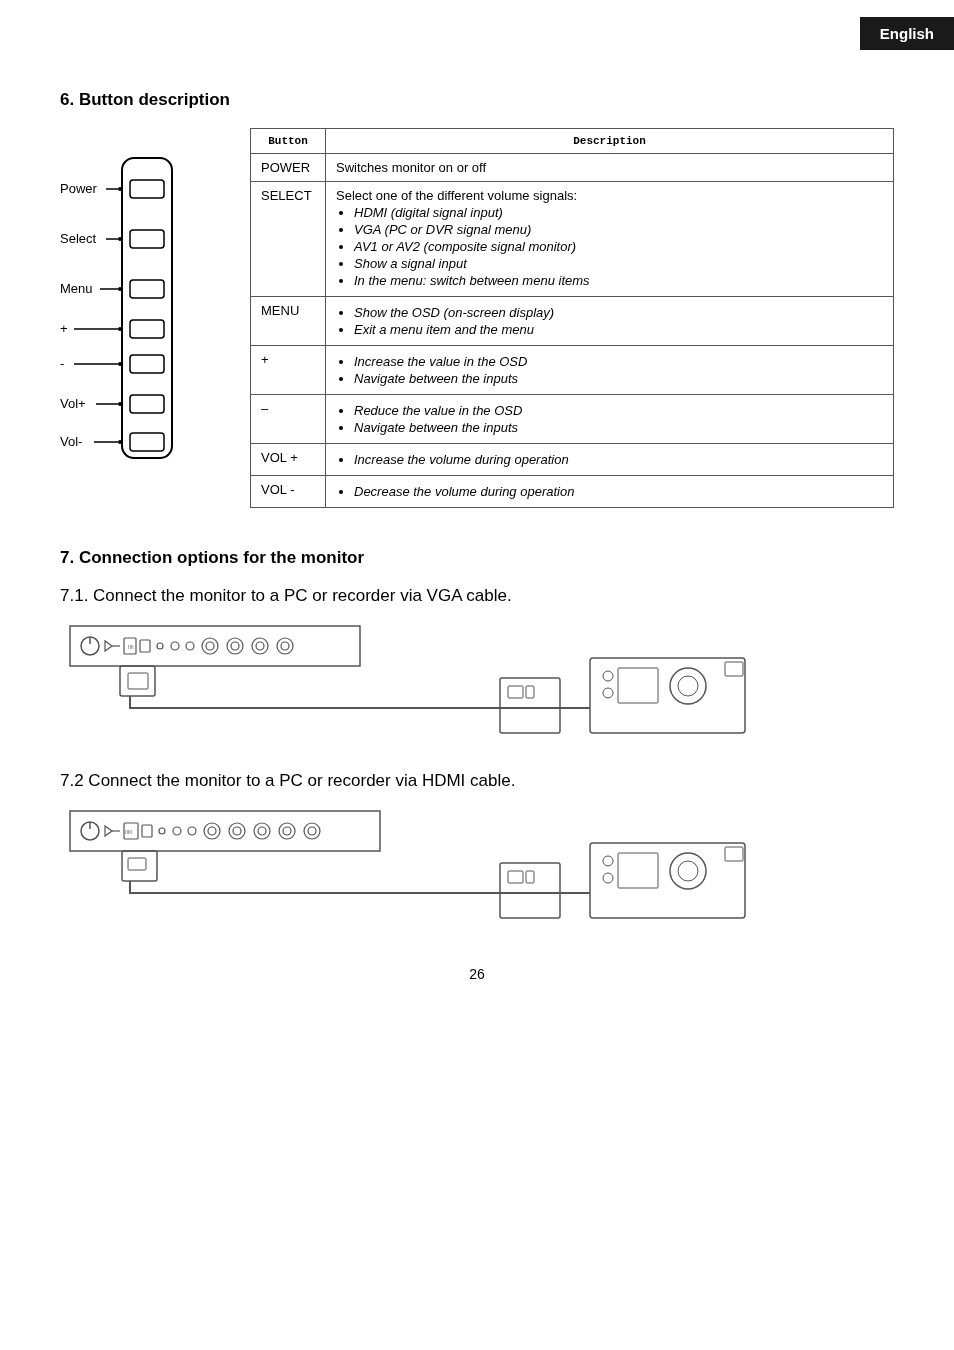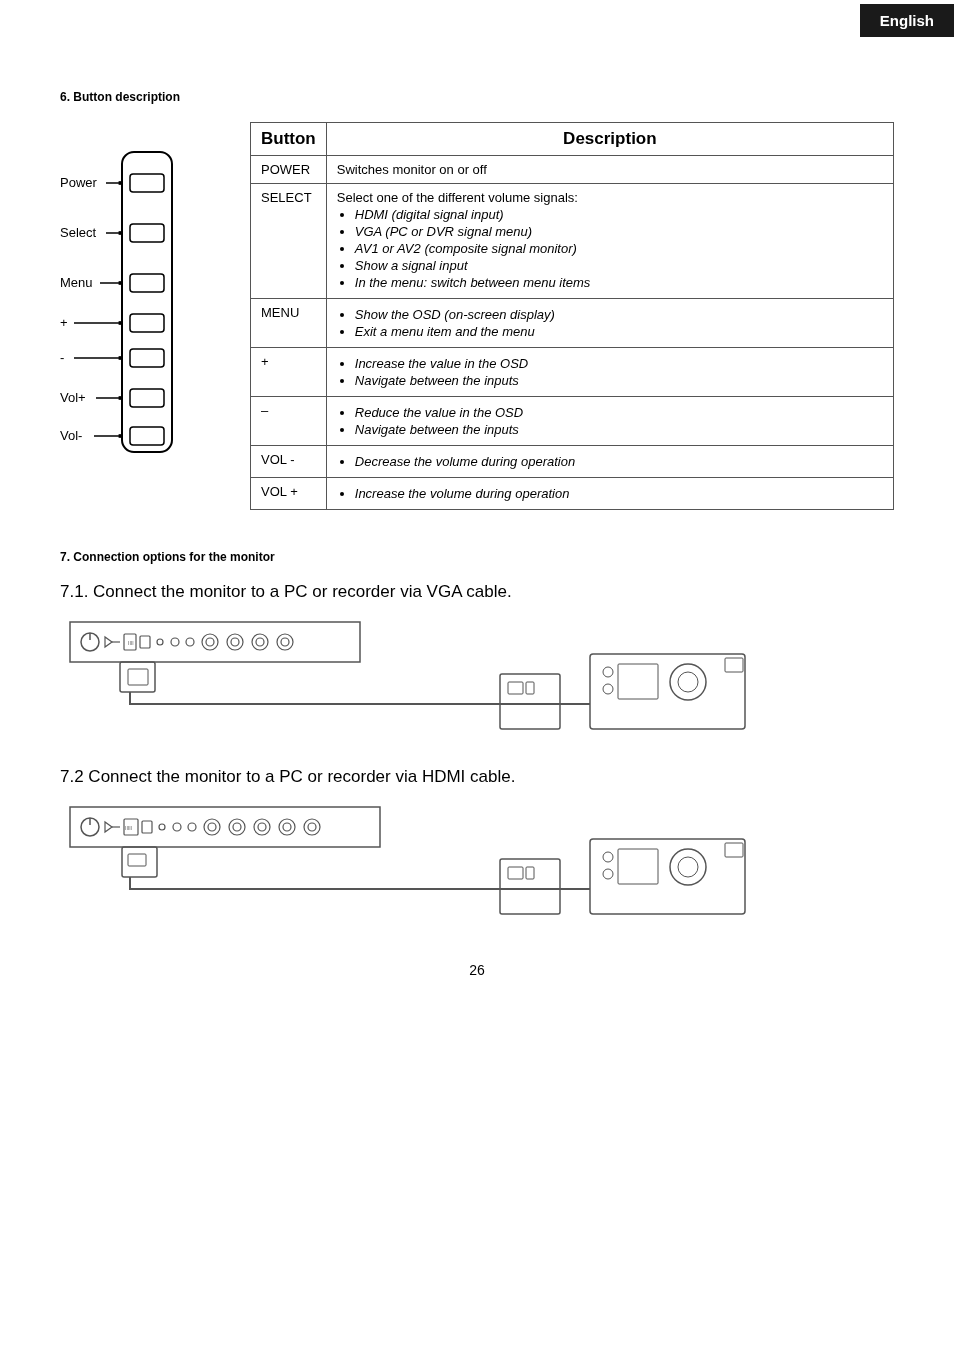--- a/index.html
+++ b/index.html
@@ -15,32 +15,32 @@
     }
 
     .page-container {
       padding: 40px 60px;
       position: relative;
     }
 
     
     .english-badge {
       position: absolute;
-      top: 4px;
+      top: 17px;
       right: 0;
       background: #1a1a1a;
       color: #ffffff;
       font-weight: bold;
       font-size: 15px;
       padding: 8px 20px;
     }
 
     
     .section-heading {
-      font-size: 12px;
+      font-size: 17px;
       font-weight: bold;
       margin-bottom: 18px;
     }
 
     
     .section6 {
       margin-top: 50px;
       margin-bottom: 30px;
     }
 
@@ -68,21 +68,22 @@
     .button-table th,
     .button-table td {
       border: 1px solid #555;
       padding: 6px 10px;
       vertical-align: top;
     }
 
     .button-table th {
       background: #fff;
       font-weight: bold;
-      font-size: 17px;
+      font-size: 11px;
+      font-family: Liberation Mono, monospace;
     }
 
     .button-table td:first-child {
       font-weight: normal;
       white-space: nowrap;
       width: 75px;
     }
 
     .bullet-list {
       list-style: disc;
@@ -232,32 +233,32 @@
             <tr>
               <td>–</td>
               <td>
                 <ul class="bullet-list">
                   <li>Reduce the value in the OSD</li>
                   <li>Navigate between the inputs</li>
                 </ul>
               </td>
             </tr>
             <tr>
+              <td>VOL +</td>
+              <td>
+                <ul class="bullet-list">
+                  <li>Increase the volume during operation</li>
+                </ul>
+              </td>
+            </tr>
+            <tr>
               <td>VOL -</td>
               <td>
                 <ul class="bullet-list">
                   <li>Decrease the volume during operation</li>
-                </ul>
-              </td>
-            </tr>
-            <tr>
-              <td>VOL +</td>
-              <td>
-                <ul class="bullet-list">
-                  <li>Increase the volume during operation</li>
                 </ul>
               </td>
             </tr>
           </tbody>
       </table>
 
     </div>
   </div>
 
   <div class="section7">

